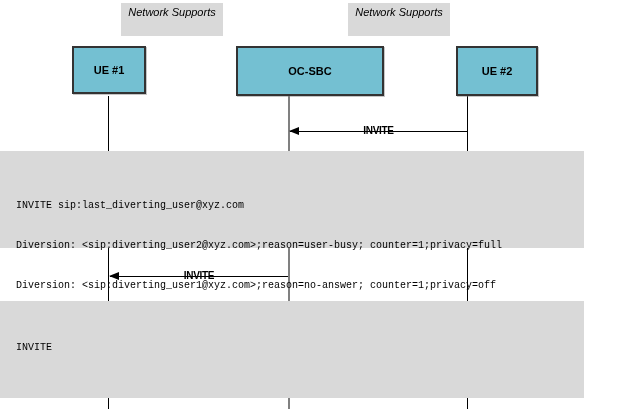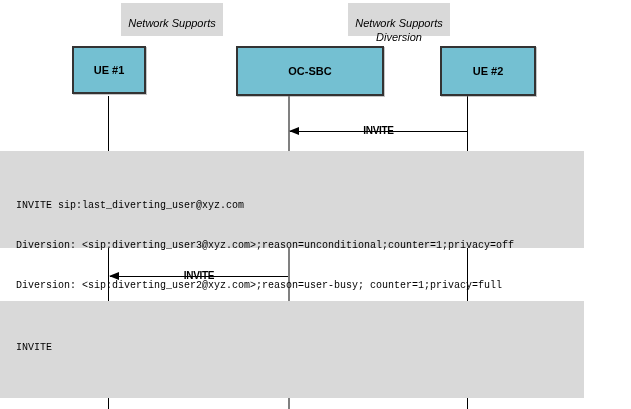--- a/index.html
+++ b/index.html
@@ -17,21 +17,21 @@
     position: absolute;
     top: 3px;
     width: 102px;
     height: 33px;
     background: var(--panel-gray, #d9d9d9);
     text-align: center;
     font-style: italic;
     font-size: 11px;
     line-height: 14px;
     color: #000;
-    padding-top: 13px;
+    padding-top: 2px;
     box-sizing: border-box;
   }
   .annotation span { display: block; }
   #ann-history { left: 121px; }
   #ann-diversion { left: 348px; }
 
   
   .actor {
     position: absolute;
     top: 46px;
@@ -41,21 +41,21 @@
     display: flex;
     align-items: center;
     justify-content: center;
     font-weight: bold;
     font-size: 11px;
     color: #000;
     box-shadow: 1px 1px 0 rgba(128,128,128,0.45);
   }
   #actor-ue1   { left: 72px;  width: 74px;  height: 48px; }
   #actor-ocsbc { left: 215px; width: 148px; height: 50px; margin-left: 21px; }
-  #actor-ue2   { left: 440px; width: 96px;  height: 50px; }
+  #actor-ue2   { left: 456px; width: 82px;  height: 50px; }
 
   
   .lifeline { position: absolute; top: 96px; height: 313px; }
   #ll-ue1   { left: 108px; width: 1px; background: var(--line-black, #000); }
   #ll-ocsbc { left: 288px; width: 2px; background: var(--lifeline-gray, #808080); }
   #ll-ue2   { left: 467px; width: 1px; background: var(--line-black, #000); }
 
   
   .msg-line { position: absolute; height: 1px; background: var(--line-black, #000); }
   #msg1-line { left: 290px; top: 131px; width: 177px; }
@@ -114,38 +114,36 @@
   <div class="msg-line" id="msg1-line"></div>
   <div class="arrowhead" id="msg1-head"></div>
   <div class="msg-label" id="msg1-label">INVITE</div>
 
   <div class="msg-line" id="msg2-line"></div>
   <div class="arrowhead" id="msg2-head"></div>
   <div class="msg-label" id="msg2-label">INVITE</div>
 
   <div class="sip-block" id="block-diversion">
     <div class="sip-line">INVITE sip:last_diverting_user@xyz.com</div>
-    <div class="sip-line">Diversion: &lt;sip:diverting_user3@xyz.com&gt;;reason=unconditional;counter=1;privacy=off</div>
     <div class="sip-line">Diversion: &lt;sip:diverting_user2@xyz.com&gt;;reason=user-busy; counter=1;privacy=full</div>
     <div class="sip-line">Diversion: &lt;sip:diverting_user1@xyz.com&gt;;reason=no-answer; counter=1;privacy=off</div>
   </div>
 
   <div class="sip-block" id="block-history-info">
     <div class="sip-line">INVITE</div>
     
     
     
   </div>
 
   <div class="annotation" id="ann-history">
     <span>Network Supports</span>
   </div>
   <div class="annotation" id="ann-diversion">
     <span>Network Supports</span>
-    <span>Diversion</span>
   </div>
 
   <div class="actor" id="actor-ue1">
     <span>UE #1</span>
   </div>
   <div class="actor" id="actor-ocsbc">
     <span>OC-SBC</span>
   </div>
   <div class="actor" id="actor-ue2">
     <span>UE #2</span>

